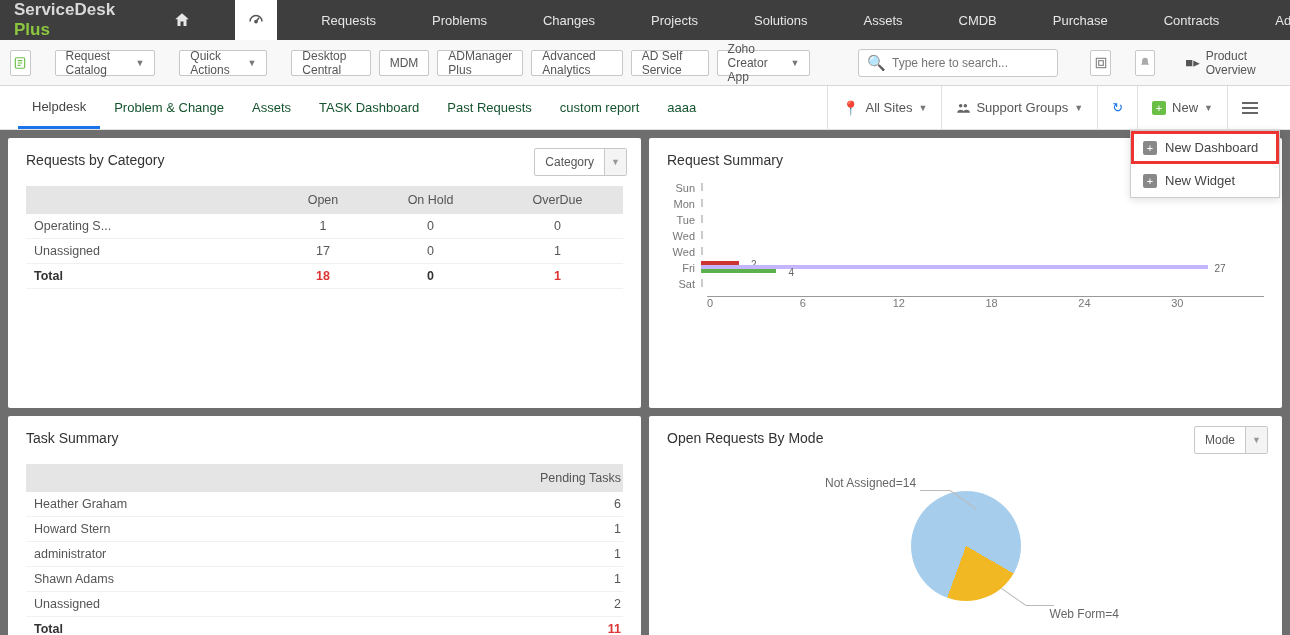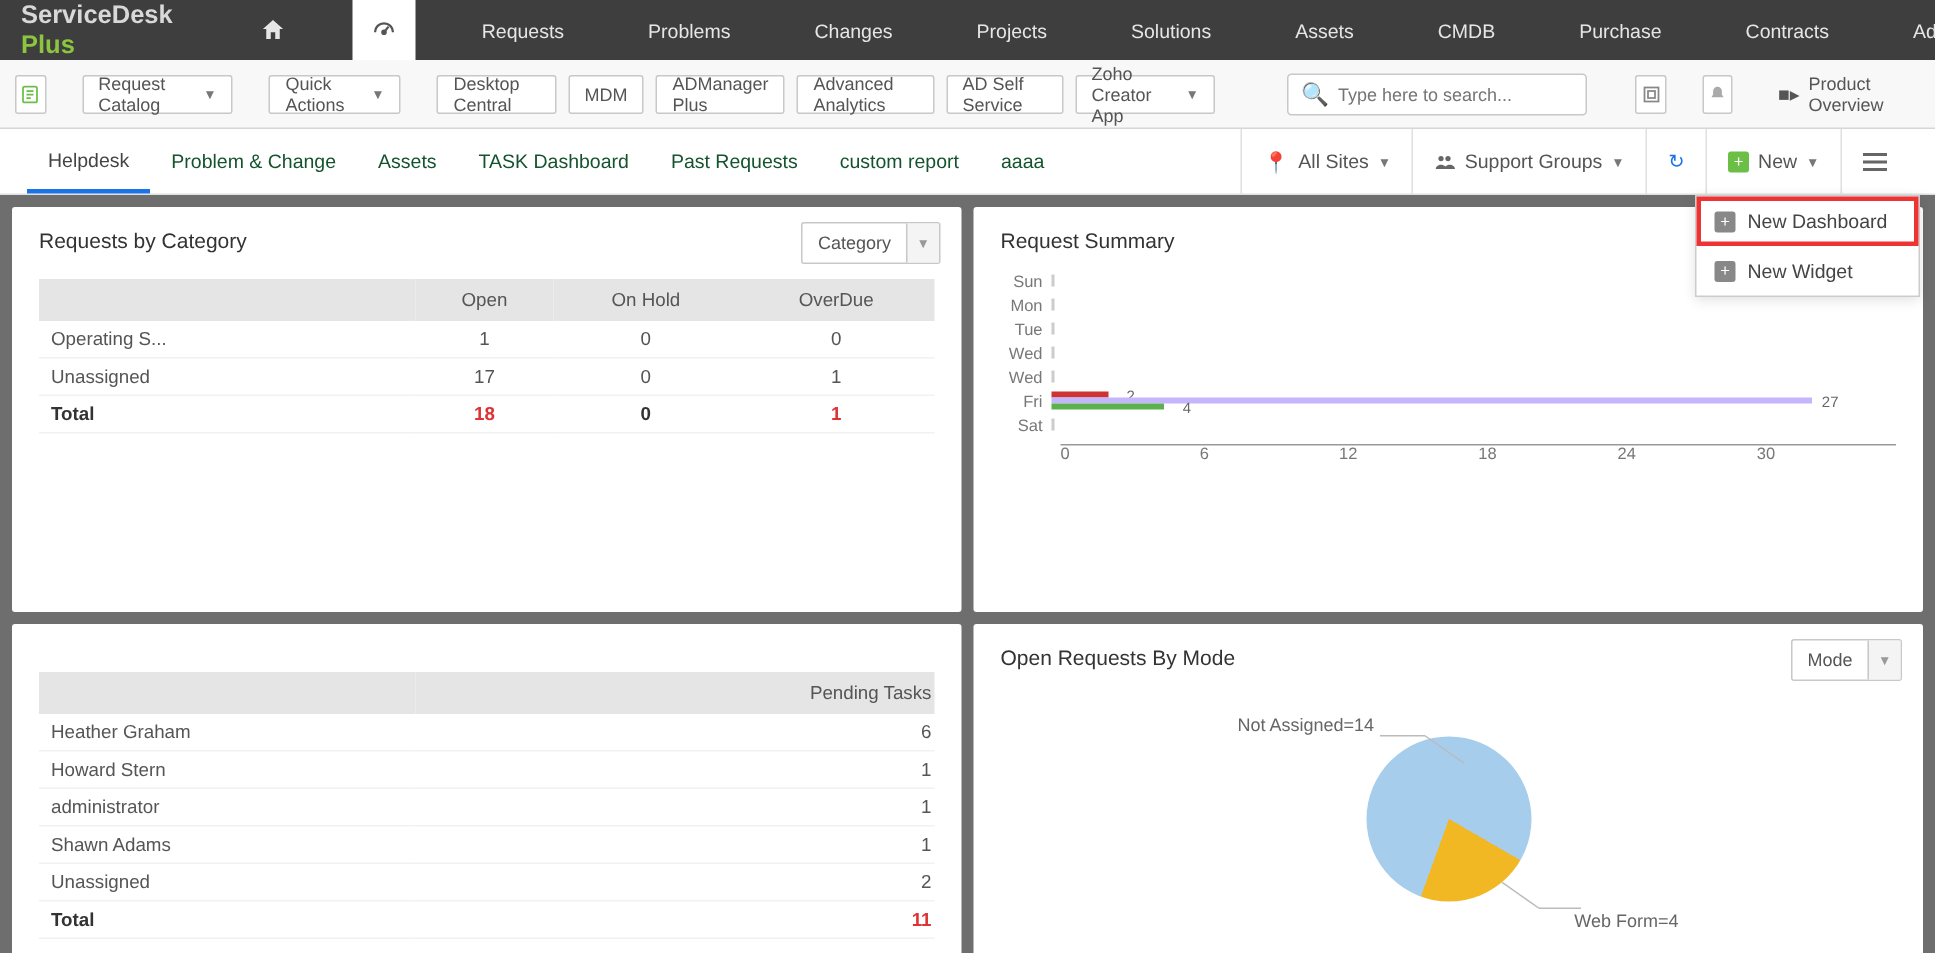--- a/index.html
+++ b/index.html
@@ -344,20 +344,21 @@
         <span>0</span>
         <span>6</span>
         <span>12</span>
         <span>18</span>
         <span>24</span>
         <span>30</span>
       </div>
   </div>
 
   <div class="panel" style="min-height:200px">
+    <h3>Task Summary</h3>
     <table class="tbl pending" style="margin-top:18px">
       <thead>
           <tr>
             <th></th>
             <th style="text-align:right">Pending Tasks</th>
           </tr>
         </thead>
       <tbody id="p3rows">
           <tr>
             <td>Heather Graham</td>

